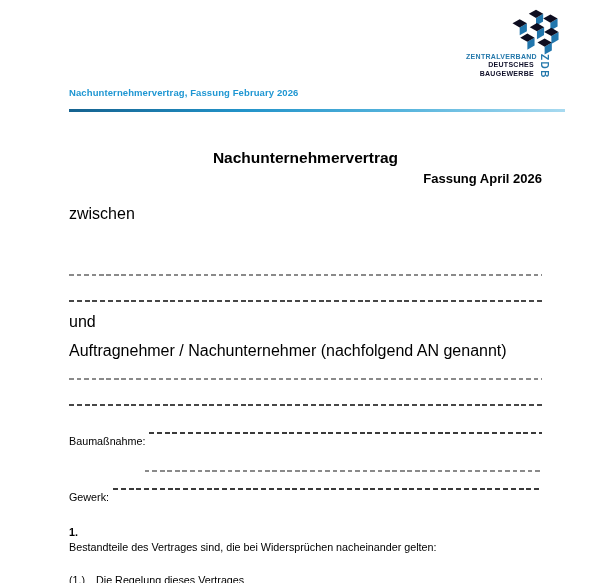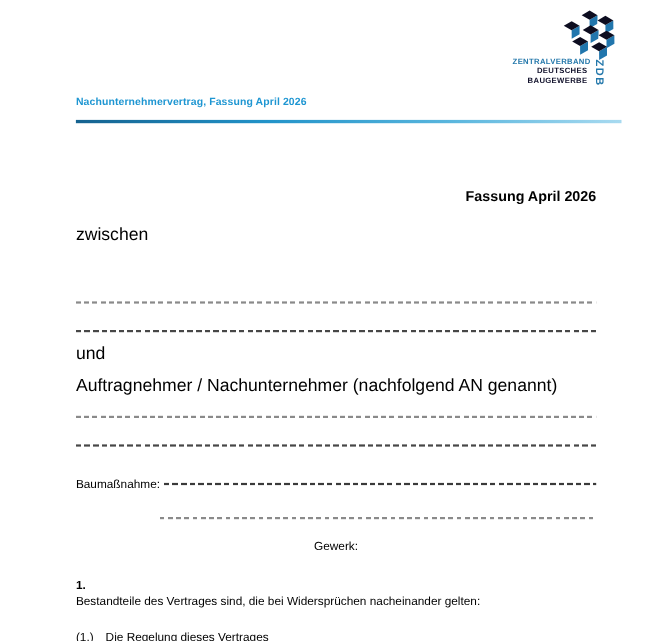--- a/index.html
+++ b/index.html
@@ -55,25 +55,25 @@
   .blank.light { background:repeating-linear-gradient(90deg, var(--dash-light) 0 4.5px, transparent 4.5px 7.5px); }
   .blank.dark  { background:repeating-linear-gradient(90deg, var(--dash-dark) 0 5px, transparent 5px 7.8px); }
   .line-a1 { top:274px; }
   .line-a2 { top:300px; }
   .line-b1 { top:378px; }
   .line-b2 { top:404px; }
   .line-c  { top:470px; left:145px; width:397px; }
 
   
   .field-row {
-    position:absolute; left:69px; width:473px; display:flex; align-items:center;
+    position:absolute; left:69px; width:473px; display:flex; align-items:flex-start;
     font-size:10.75px; line-height:13px;
   }
   .row-bau    { top:435px; }
-  .row-gewerk { top:491px;flex-direction:column; }
+  .row-gewerk { top:491px; }
   .field-label { white-space:nowrap; }
   .field-fill { flex:1; position:relative; }
   .field-fill::after {
     content:""; position:absolute; left:4px; right:0; bottom:1px; height:1.7px;
     background:repeating-linear-gradient(90deg, var(--field-dash) 0 5px, transparent 5px 7.8px);
   }
 
   
   .sec-head {
     position:absolute; left:69px; top:526px; display:flex;
@@ -110,23 +110,24 @@
       <use href="#cube" x="34" y="36"></use>
     </svg>
     <div class="logo-lines">
       <div class="logo-line-blue">ZENTRALVERBAND</div>
       <div class="logo-line-dark">DEUTSCHES</div>
       <div class="logo-line-dark">BAUGEWERBE</div>
     </div>
     <div class="logo-zdb">ZDB</div>
   </div>
 
-  <div class="header-ref">Nachunternehmervertrag, Fassung April 2026</div>
+  <div class="header-ref">Nachunternehmervertrag, Fassung February 2026</div>
   <div class="header-rule"></div>
 
+  <div class="doc-title">Nachunternehmervertrag</div>
   <div class="doc-subtitle">Fassung April 2026</div>
 
   <div class="para p-zwischen">zwischen</div>
   <div class="blank light line-a1"></div>
   <div class="blank dark line-a2"></div>
 
   <div class="para p-und">und</div>
   <div class="para p-an">Auftragnehmer / Nachunternehmer (nachfolgend AN genannt)</div>
   <div class="blank light line-b1"></div>
   <div class="blank dark line-b2"></div>

